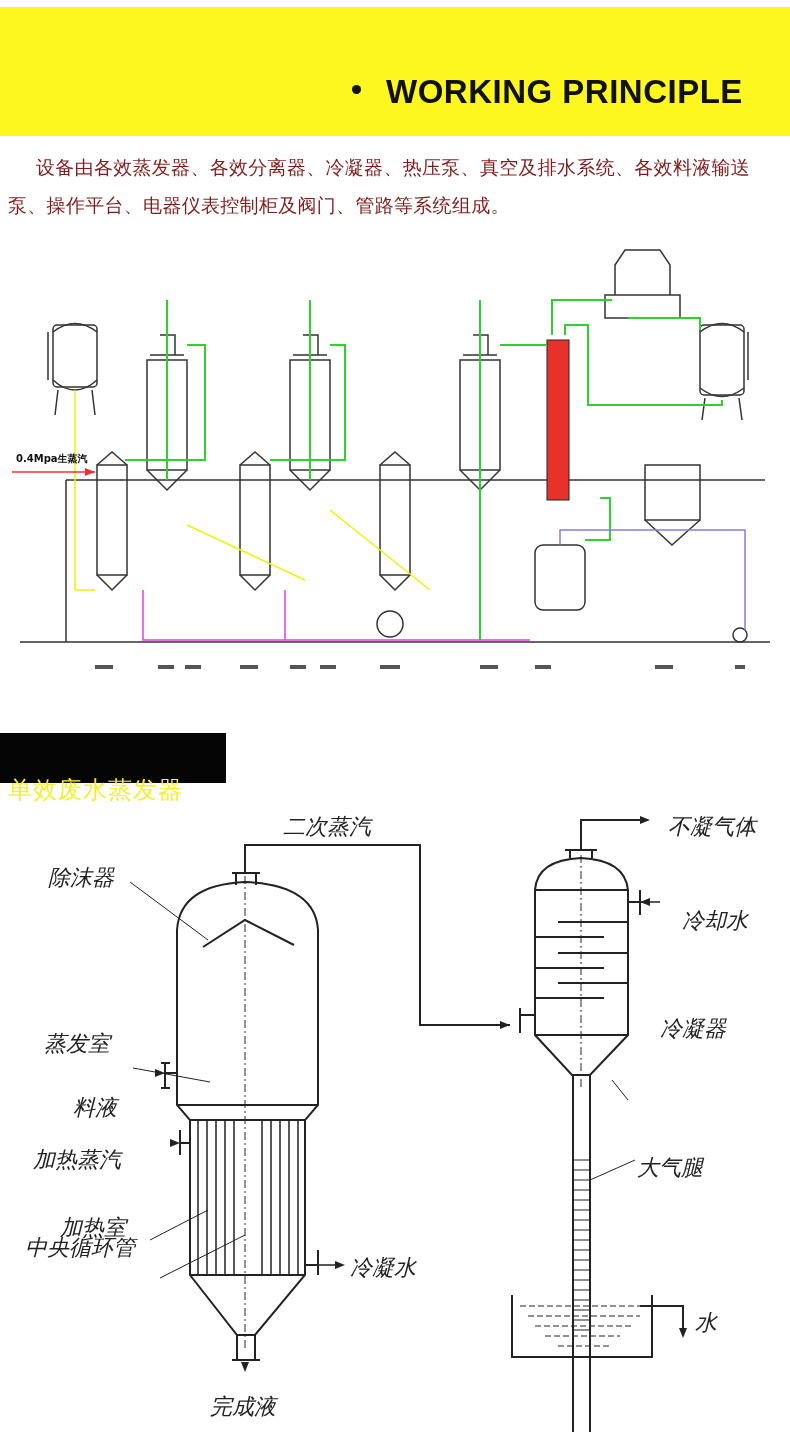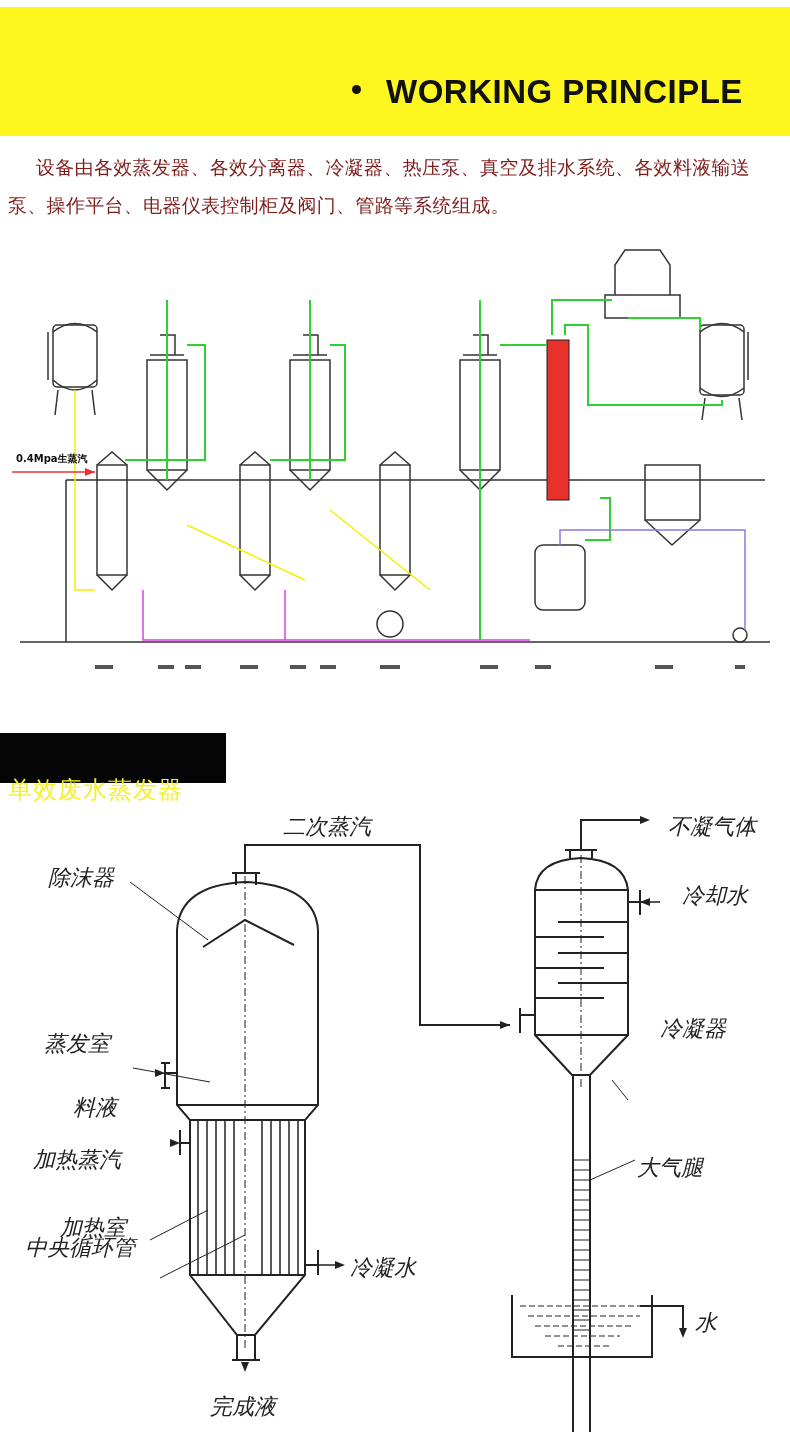--- a/index.html
+++ b/index.html
@@ -184,16 +184,16 @@
 <div class="lbl" style="left:283px;top:812px">二次蒸汽</div>
 <div class="lbl" style="left:48px;top:863px">除沫器</div>
 <div class="lbl" style="left:44px;top:1029px">蒸发室</div>
 <div class="lbl" style="left:73px;top:1093px">料液</div>
 <div class="lbl" style="left:33px;top:1145px">加热蒸汽</div>
 <div class="lbl" style="left:60px;top:1213px">加热室</div>
 <div class="lbl" style="left:25px;top:1233px">中央循环管</div>
 <div class="lbl" style="left:350px;top:1253px">冷凝水</div>
 <div class="lbl" style="left:210px;top:1392px">完成液</div>
 <div class="lbl" style="left:668px;top:812px">不凝气体</div>
-<div class="lbl" style="left:682px;top:881px">冷却水</div>
+<div class="lbl" style="left:682px;top:906px">冷却水</div>
 <div class="lbl" style="left:660px;top:1014px">冷凝器</div>
 <div class="lbl" style="left:637px;top:1153px">大气腿</div>
 <div class="lbl" style="left:695px;top:1308px">水</div>
 
 </body></html>

